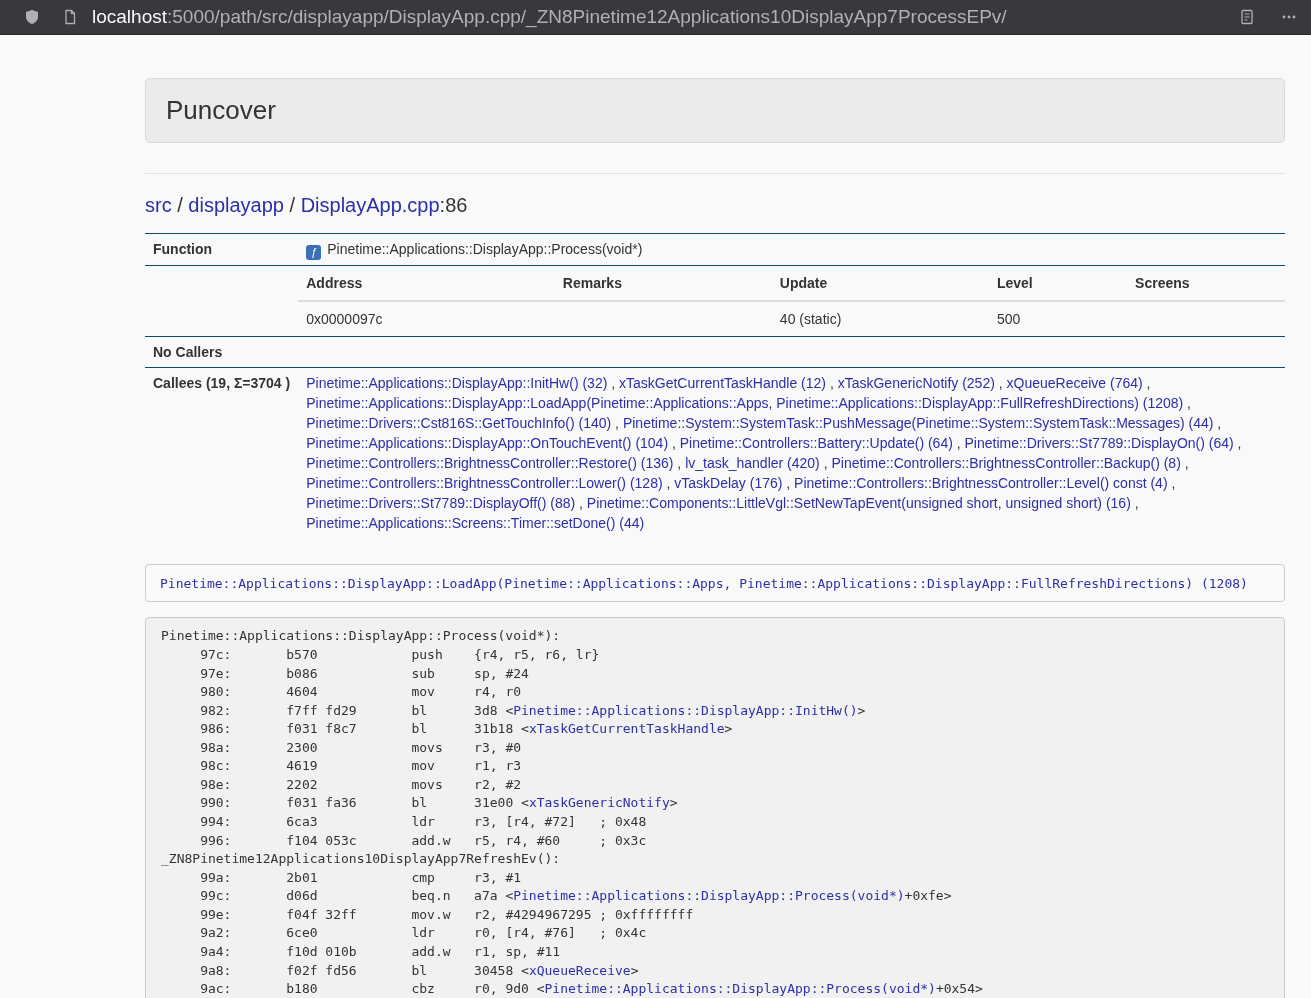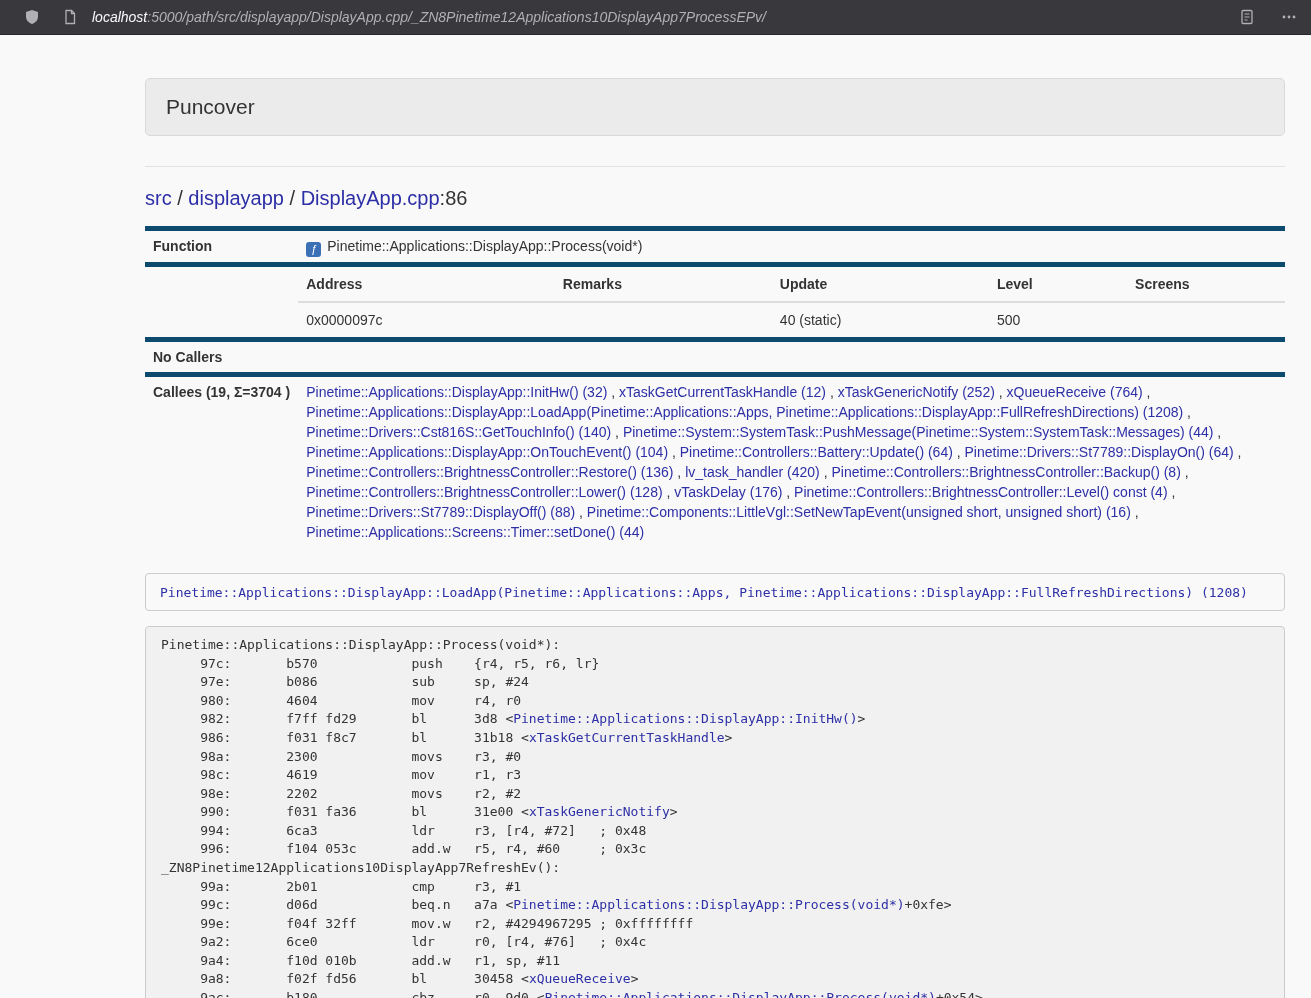--- a/index.html
+++ b/index.html
@@ -25,65 +25,64 @@
     display: inline-flex;
     align-items: center;
     justify-content: center;
     width: 24px; height: 24px;
     flex: none;
   }
   .tb-shield { margin-left: 20px; }
   .tb-page { margin-left: 14px; }
   .url-text {
     margin-left: 10px;
-    font-size: 14px;
+    font-size: 19px;
     white-space: nowrap;
     overflow: hidden;
     flex: 1 1 auto;
-    font-style: italic;
   }
   .url-host { color: #f9f9fa; }
   .url-rest { color: #b1b1b3; }
   .tb-right { display: flex; align-items: center; margin-left: auto; margin-right: 10px; }
   .tb-right .tb-icon { margin-left: 18px; }
 
   
   .container {
     width: 1140px;
     margin-left: 145px;
     padding-top: 43px;
   }
   .jumbotron {
     background: #ebebeb;
     border: 1px solid #d9d9d9;
     border-radius: 5px;
     padding: 13px 20px;
     margin-bottom: 30px;
   }
-  .app-title { font-size: 21px; color: #333; }
+  .app-title { font-size: 26px; color: #333; }
   hr.rule {
     border: 0;
     border-top: 1px solid #e2e2e2;
     margin: 0 0 17px 0;
   }
   .breadcrumb {
     font-size: 20px;
     margin-bottom: 13px;
     color: #333;
   }
 
   
   .info-table {
     width: 100%;
     border-collapse: collapse;
     margin-bottom: 26px;
   }
   .info-table > tbody > tr > th,
   .info-table > tbody > tr > td {
-    border-top: 5px solid #0c4a6e;
+    border-top: 1px solid #0c4a6e;
     padding: 5px 8px;
     text-align: left;
     vertical-align: top;
   }
   .info-table > tbody > tr > th.row-label {
     width: 150px;
     font-weight: bold;
     white-space: nowrap;
   }
   .func-cell { color: #333; }

